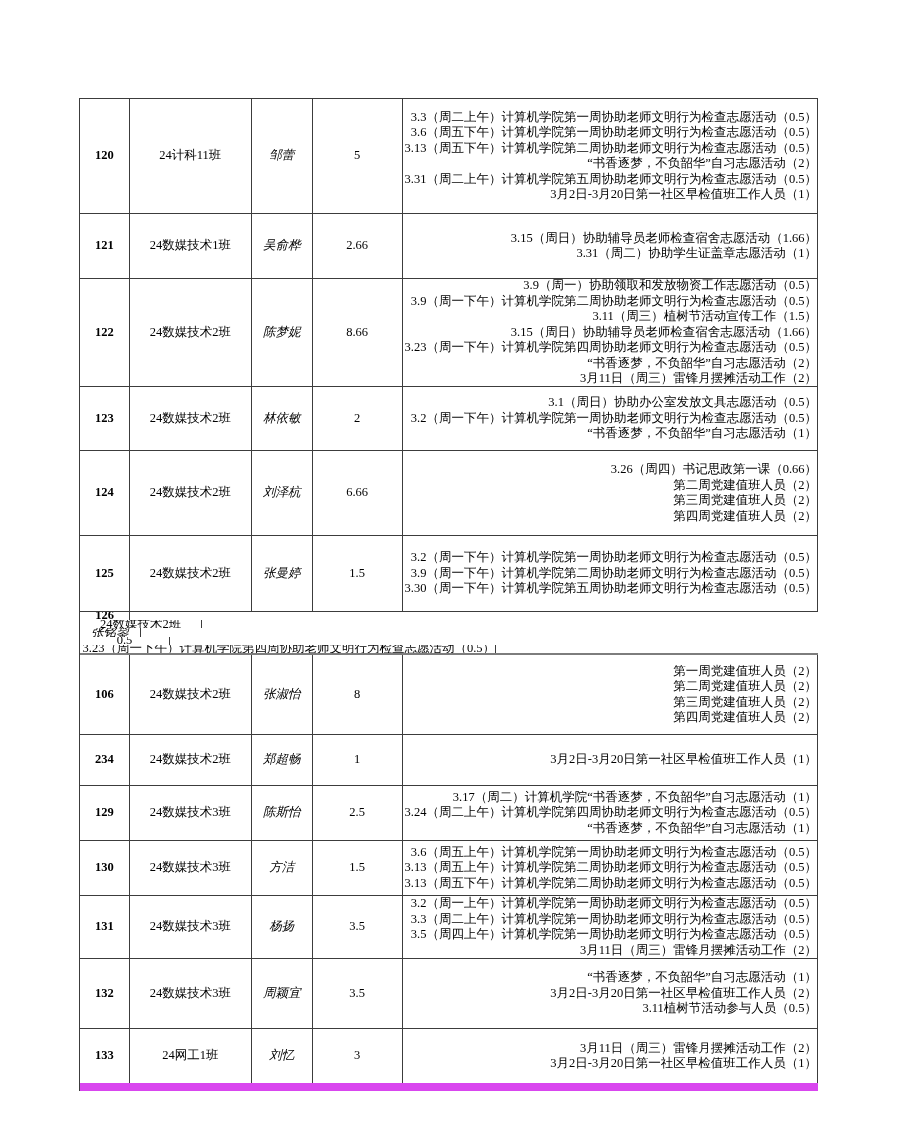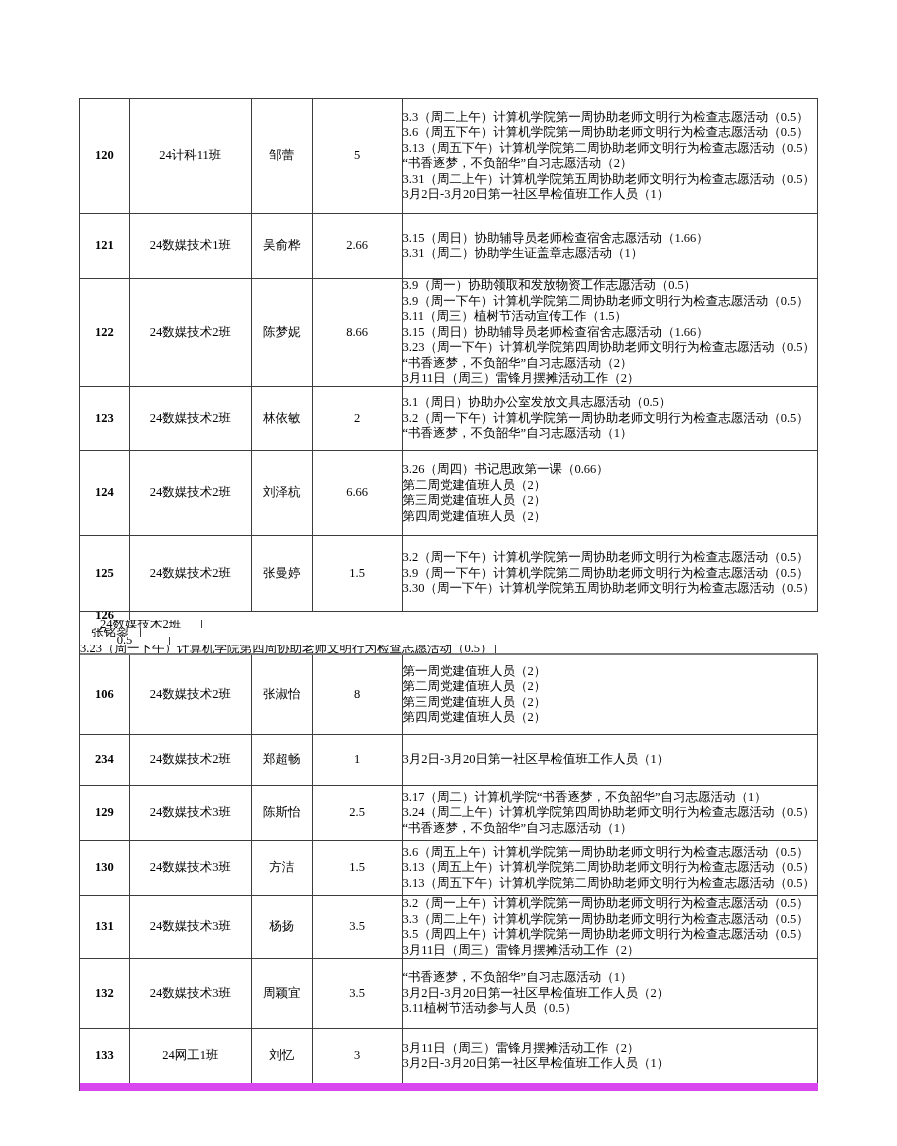--- a/index.html
+++ b/index.html
@@ -46,26 +46,26 @@
     justify-content: center;
     text-align: center;
     border-right: 1px solid #3c3c3c;
     box-sizing: border-box;
     font-size: 12.5px;
     line-height: 15.5px;
     overflow: hidden;
   }
   .c-no    { width: 50px; font-weight: bold;  }
   .c-class { width: 122px; }
-  .c-name  { width: 61px;  }
+  .c-name  { width: 61px; font-style: italic;  }
   .c-score { width: 90px;  }
   .c-acts  { width: 416px; }
   .act-line {
     width: 100%;
-    text-align: left;
+    text-align: right;
     white-space: nowrap;
     font-family: Liberation Serif, serif;
   }
 </style>
 </head>
 <body>
 
 <div class="page">
   <div class="vtable">
       <div class="trow" style="height: 115px;">

